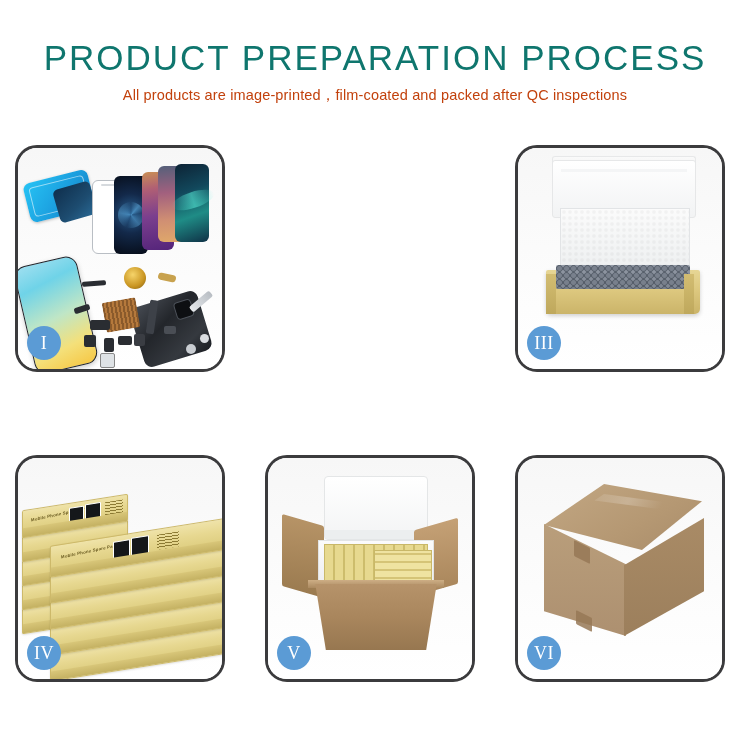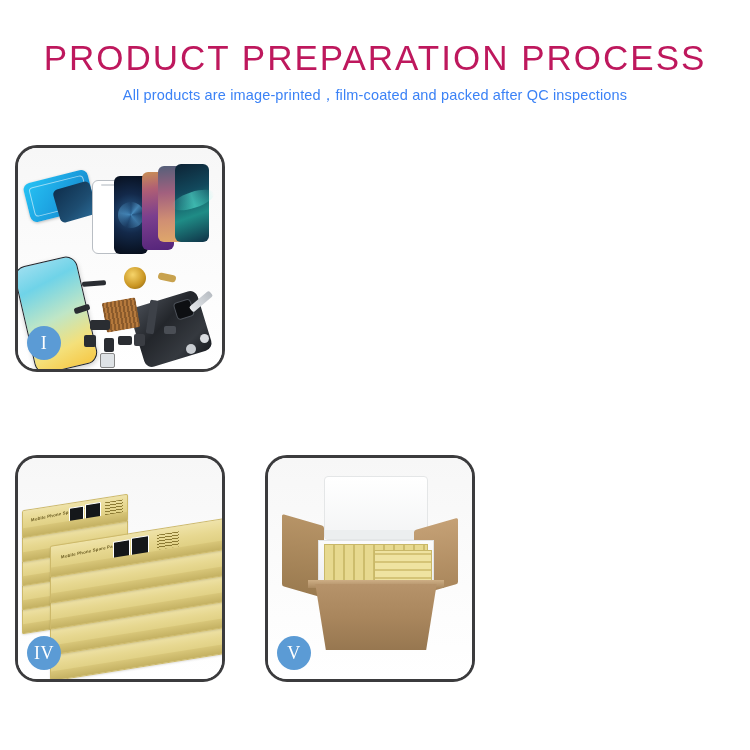--- a/index.html
+++ b/index.html
@@ -20,30 +20,30 @@
   .header {
     width: 750px;
     padding-top: 38px;
     text-align: center;
   }
   .title {
     font-family: "Liberation Sans", sans-serif;
     font-size: 35px;
     font-weight: 400;
     letter-spacing: 2.0px;
-    color: #be185d;
+    color: #0f766e;
     line-height: 40px;
     white-space: nowrap;
   }
   .subtitle {
     margin-top: 8px;
     font-family: "Liberation Sans", sans-serif;
     font-size: 14.5px;
     font-weight: 400;
-    color: #3b82f6;
+    color: #c2410c;
     letter-spacing: 0.15px;
     line-height: 18px;
     white-space: nowrap;
   }
 
   
   .grid {
     position: absolute;
     left: 0; top: 0;
     width: 750px; height: 750px;
@@ -434,20 +434,33 @@
       <div class="sparepart sp9"></div>
       <div class="sparepart sp10"></div>
       <div class="sparepart sp11"></div>
       <div class="sparepart sp12"></div>
       <div class="sparepart sp13"></div>
     </div>
     <div class="badge">I</div>
   </div>
 
 
+  <div class="panel" style="left:515px; top:145px;">
+    <div class="stage">
+      <div class="box3-backflap"></div>
+      <div class="foam-lid"></div>
+      <div class="foam-sheet"></div>
+      <div class="box3-body">
+        <div class="box3-inner"></div>
+      </div>
+      <div class="box3-flapL"></div>
+      <div class="box3-flapR"></div>
+    </div>
+    <div class="badge">III</div>
+  </div>
 
   <div class="panel" style="left:15px; top:455px;">
     <div class="stage">
       <div class="stack">
 
         <div class="sbox sb-lE">
             <div class="side"></div>
           </div>
         <div class="sbox sb-lD">
             <div class="side"></div>
@@ -498,14 +511,25 @@
       <div class="carton-flapR"></div>
       <div class="foam-tray"></div>
       <div class="ybox-set"></div>
       <div class="ybox-set2"></div>
       <div class="carton-rim"></div>
       <div class="carton-front"></div>
     </div>
     <div class="badge">V</div>
   </div>
 
+  <div class="panel" style="left:515px; top:455px;">
+    <div class="stage">
+      <div class="c6-top"></div>
+      <div class="c6-left"></div>
+      <div class="c6-right"></div>
+      <div class="c6-seam"></div>
+      <div class="c6-tape c6-tape1"></div>
+      <div class="c6-tape c6-tape2"></div>
+    </div>
+    <div class="badge">VI</div>
+  </div>
 
 </div>
 
 </body></html>

